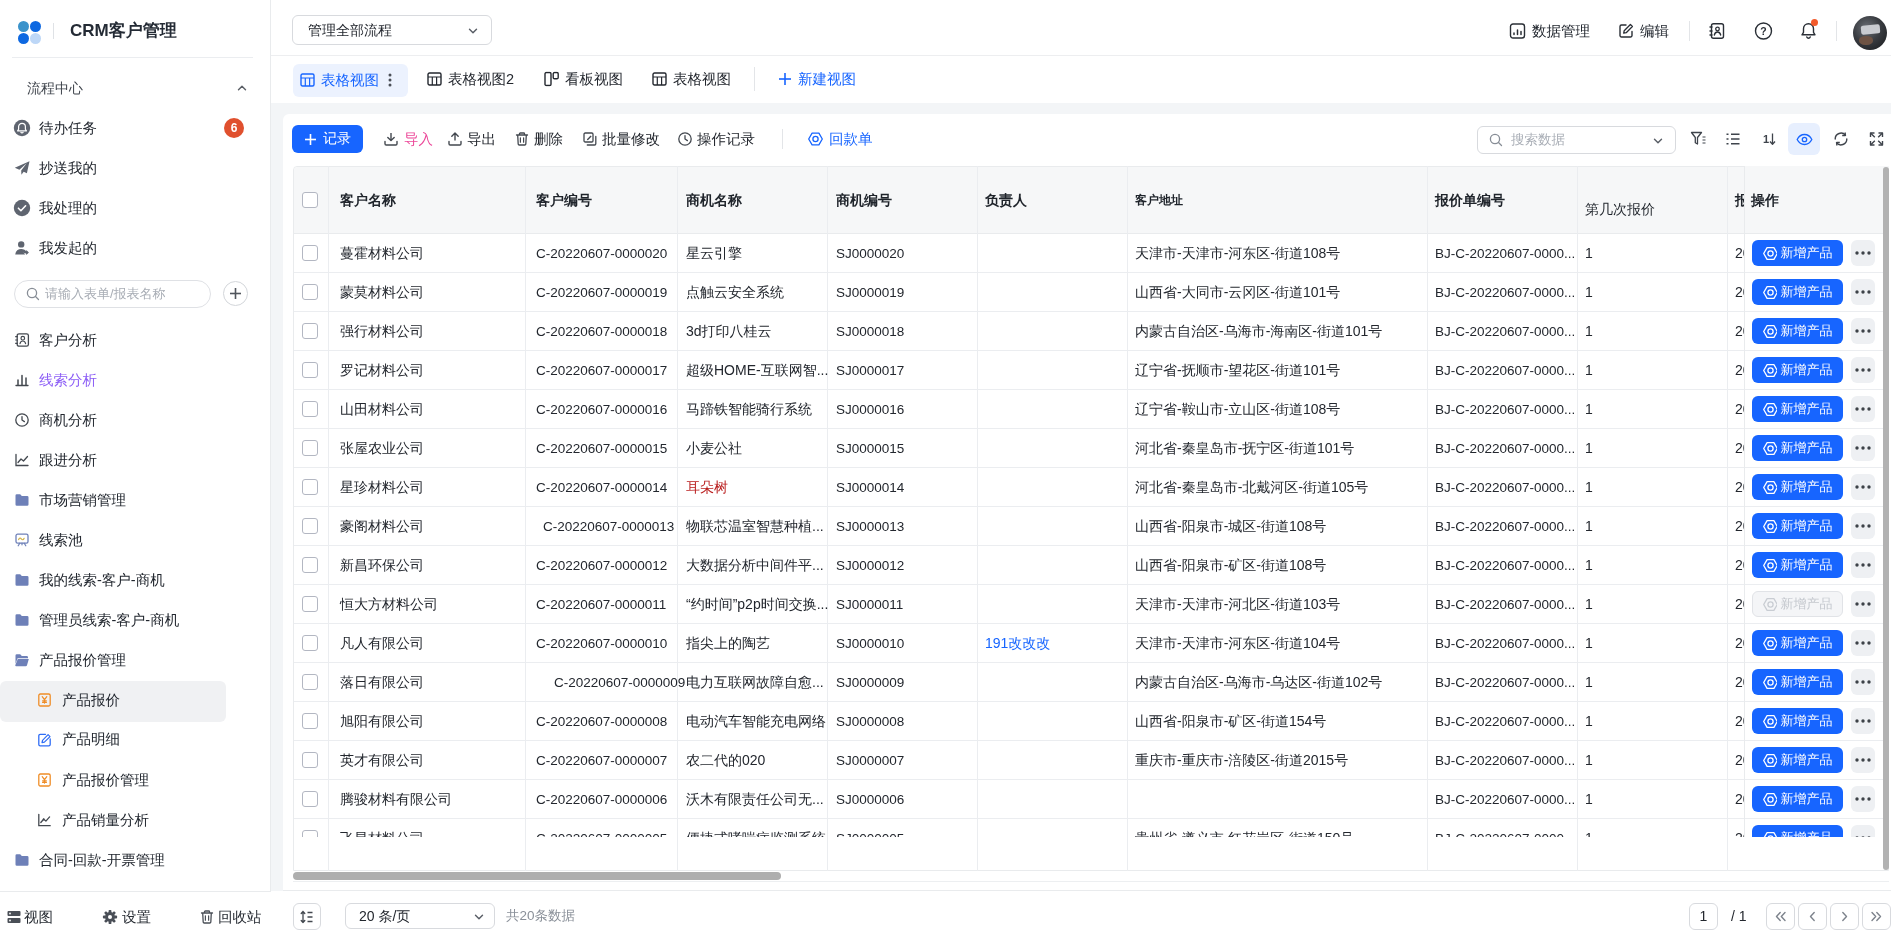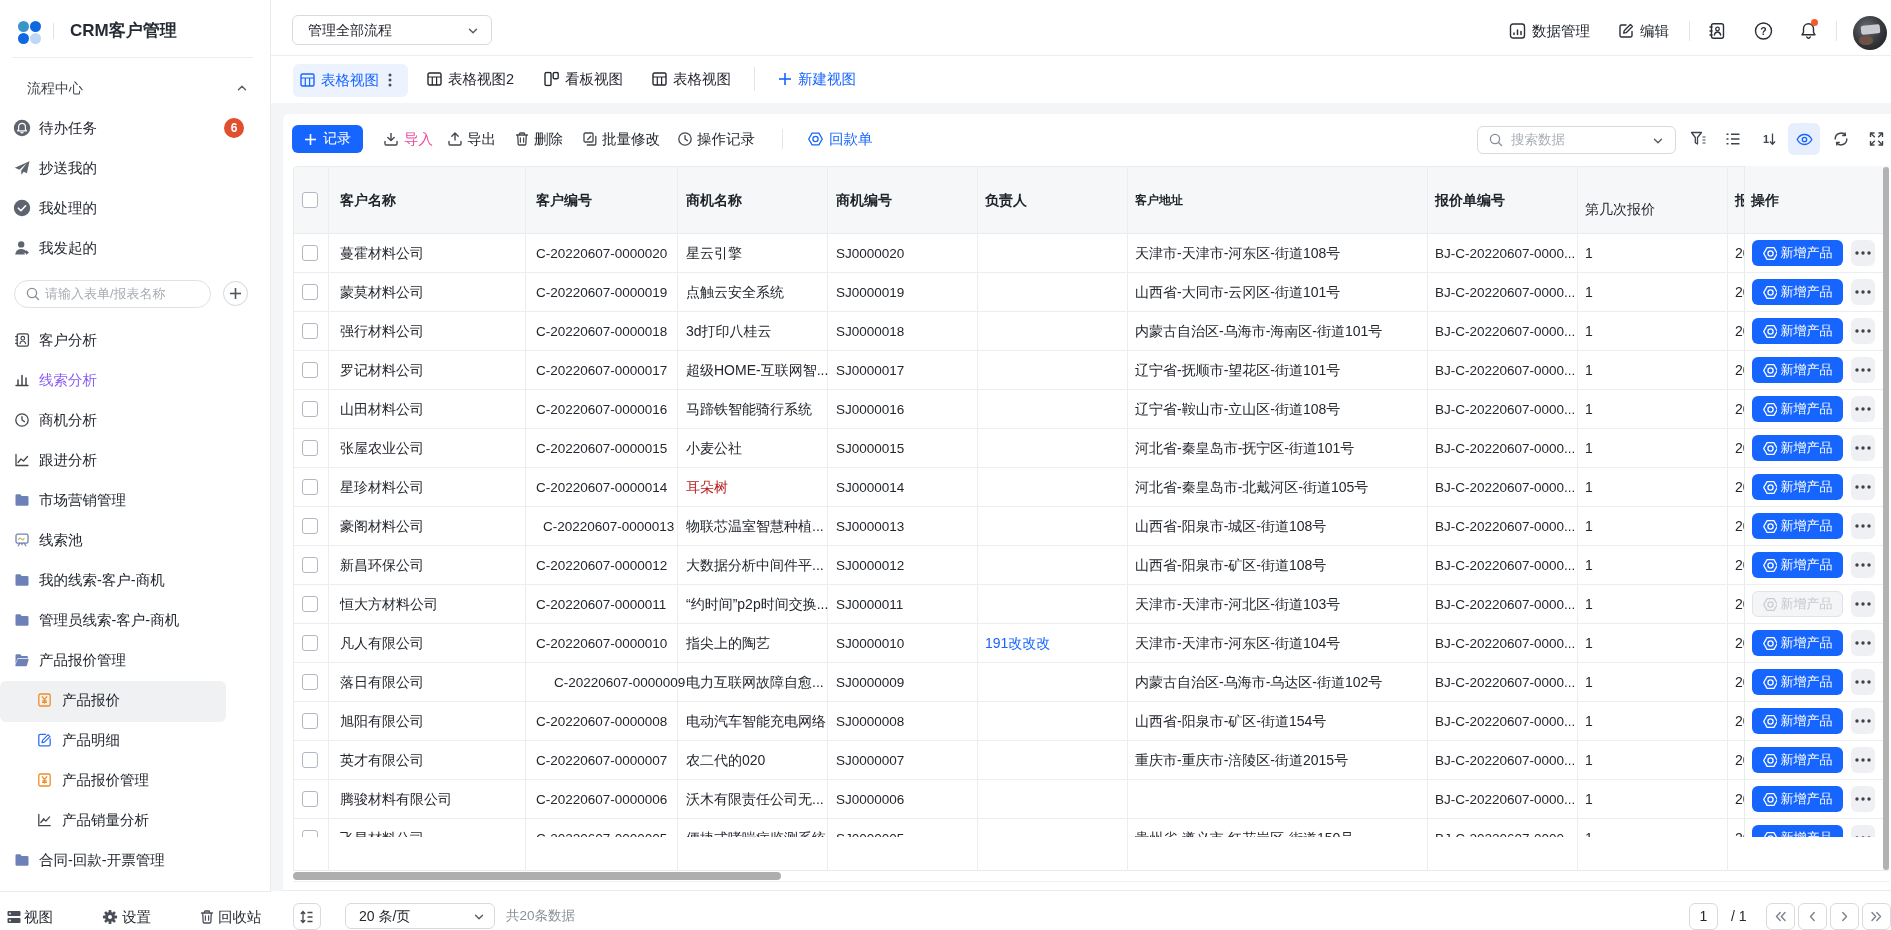--- a/index.html
+++ b/index.html
@@ -132,21 +132,21 @@
         <path d="M5.2 4.2l2.3 3 2.3-3M7.5 7.2v3.4M5.6 8.3h3.8M5.6 9.9h3.8" stroke="#ef8d27" stroke-width="1.2" fill="none" stroke-linecap="round"></path>
       </svg>
     </div>
     <div style="position:absolute;left:62px;top:690.0px;height:20px;line-height:20px;font-size:14.5px;color:#21262e;font-weight:400;white-space:nowrap;">产品报价</div>
     <div style="position:absolute;left:37px;top:740px;transform:translateY(-50%);display:flex;align-items:center;">
       <svg width="15" height="15" viewBox="0 0 15 15" style="">
         <path d="M13.2 6.5v5.5a1.4 1.4 0 0 1-1.4 1.4H3.2a1.4 1.4 0 0 1-1.4-1.4V3.2a1.4 1.4 0 0 1 1.4-1.4h5.3" fill="none" stroke="#2f6df5" stroke-width="1.3" stroke-linecap="round"></path>
         <path d="M5.5 7.8l5.6-5.6 1.9 1.9-5.6 5.6-2.4.5z" fill="none" stroke="#2f6df5" stroke-width="1.2" stroke-linejoin="round"></path>
       </svg>
     </div>
-    <div style="position:absolute;left:62px;top:730.0px;height:20px;line-height:20px;font-size:14.5px;color:#21262e;font-weight:400;white-space:nowrap;">产品明细</div>
+    <div style="position:absolute;left:62px;top:730.0px;height:20px;line-height:20px;font-size:14.5px;color:#21262e;font-weight:400;white-space:nowrap;font-family:Liberation Mono, monospace;">产品明细</div>
     <div style="position:absolute;left:37px;top:780px;transform:translateY(-50%);display:flex;align-items:center;">
       <svg width="15" height="15" viewBox="0 0 15 15" style="">
         <rect x="1.8" y="1.5" width="11.4" height="12" rx="1.5" fill="none" stroke="#ef8d27" stroke-width="1.3"></rect>
         <path d="M5.2 4.2l2.3 3 2.3-3M7.5 7.2v3.4M5.6 8.3h3.8M5.6 9.9h3.8" stroke="#ef8d27" stroke-width="1.2" fill="none" stroke-linecap="round"></path>
       </svg>
     </div>
     <div style="position:absolute;left:62px;top:770.0px;height:20px;line-height:20px;font-size:14.5px;color:#21262e;font-weight:400;white-space:nowrap;">产品报价管理</div>
     <div style="position:absolute;left:37px;top:820px;transform:translateY(-50%);display:flex;align-items:center;">
       <svg width="15" height="15" viewBox="0 0 15 15" style="">
         <path d="M1.8 1.8v11.4h11.4" fill="none" stroke="#43484f" stroke-width="1.3" stroke-linecap="round"></path>

